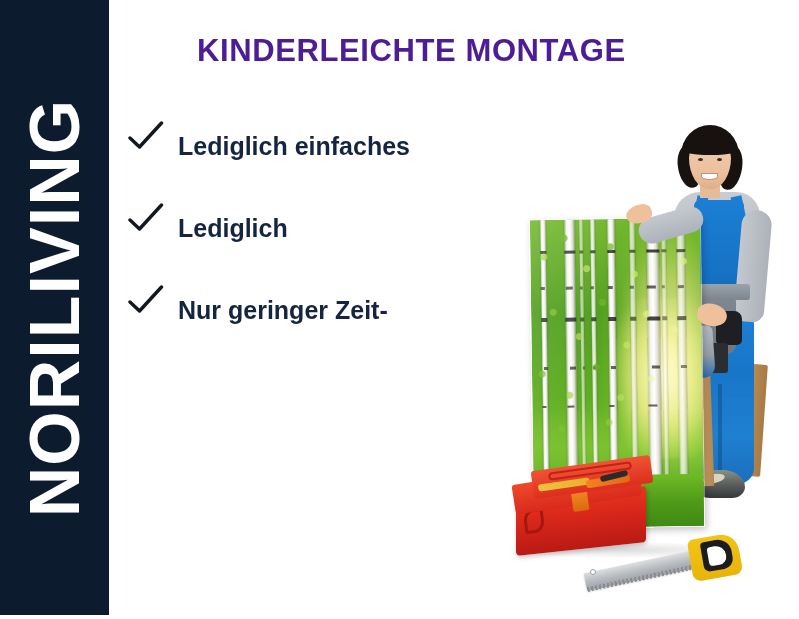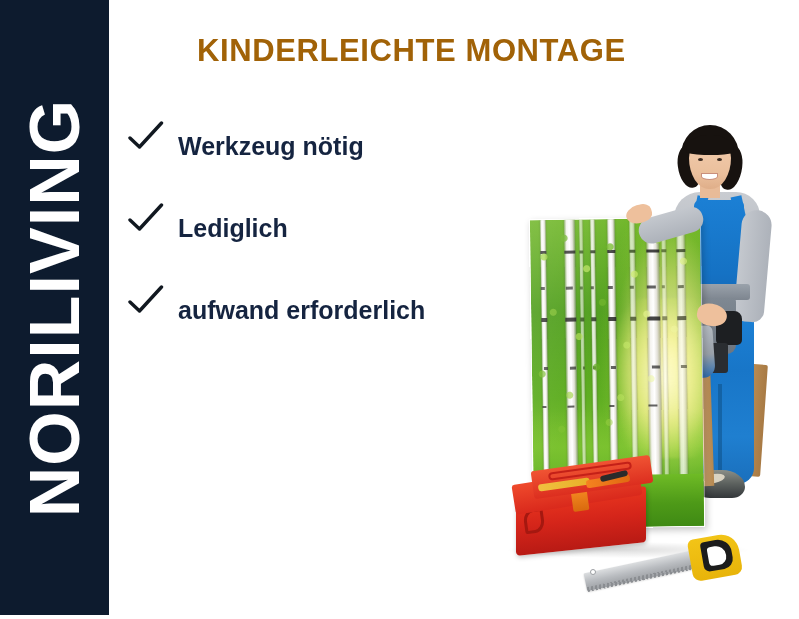--- a/index.html
+++ b/index.html
@@ -41,21 +41,21 @@
     font-size: 70px;
     letter-spacing: 1px;
     line-height: 1;
   }
 
   
   #headline {
     position: absolute;
     left: 197px;
     top: 33px;
-    color: #a16207;
+    color: #4c1d95;
     font-family: "Liberation Sans", sans-serif;
     font-weight: bold;
     font-size: 31px;
     letter-spacing: 0.6px;
     white-space: nowrap;
   }
 
   
   #bullets {
     position: absolute;
@@ -537,39 +537,39 @@
 
   <div id="headline">KINDERLEICHTE MONTAGE</div>
 
   <div id="bullets">
 
     <div class="bullet">
       <svg class="check-icon" viewBox="0 0 36 30">
         <path d="M2 17 L11.5 26 L33.5 2" fill="none" stroke="#111820" stroke-width="3.4" stroke-linecap="round" stroke-linejoin="round"></path>
       </svg>
       <span class="bullet-lines">
-        <span class="bullet-line">Werkzeug nötig</span>
+        <span class="bullet-line">Lediglich einfaches</span>
       </span>
     </div>
 
     <div class="bullet">
       <svg class="check-icon" viewBox="0 0 36 30">
         <path d="M2 17 L11.5 26 L33.5 2" fill="none" stroke="#111820" stroke-width="3.4" stroke-linecap="round" stroke-linejoin="round"></path>
       </svg>
       <span class="bullet-lines">
         <span class="bullet-line">Lediglich</span>
       </span>
     </div>
 
     <div class="bullet">
       <svg class="check-icon" viewBox="0 0 36 30">
         <path d="M2 17 L11.5 26 L33.5 2" fill="none" stroke="#111820" stroke-width="3.4" stroke-linecap="round" stroke-linejoin="round"></path>
       </svg>
       <span class="bullet-lines">
-        <span class="bullet-line">aufwand erforderlich</span>
+        <span class="bullet-line">Nur geringer Zeit-</span>
       </span>
     </div>
 
   </div>
 
   <div id="photo">
 
     <div class="photo-shadow"></div>
 
     <div id="worker">

